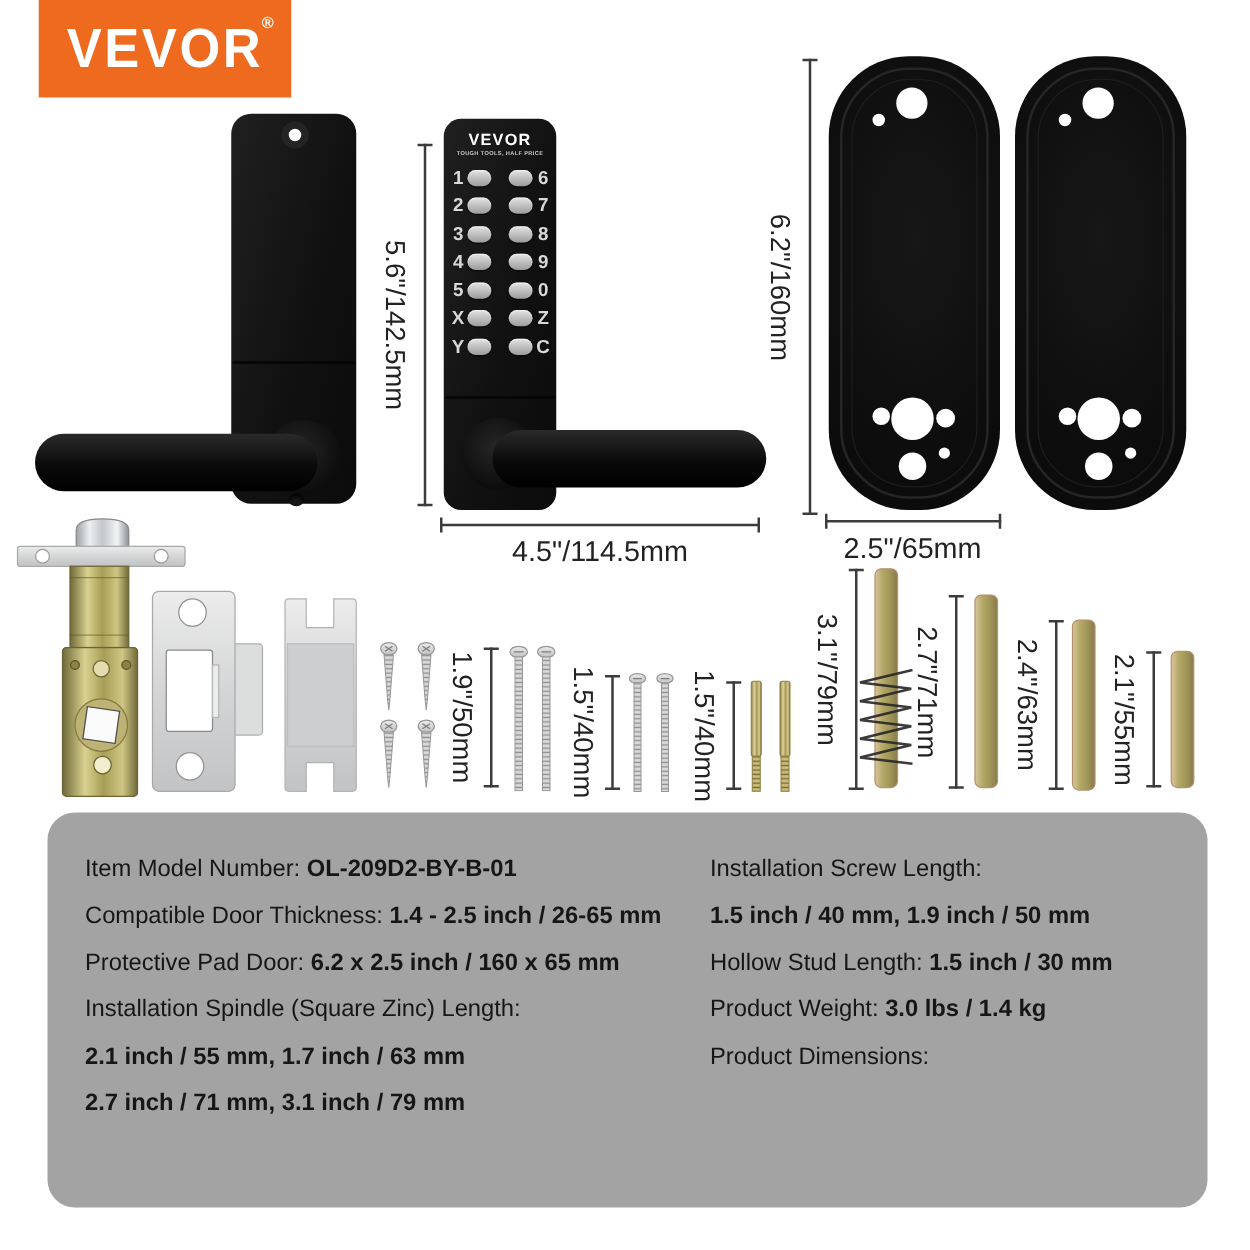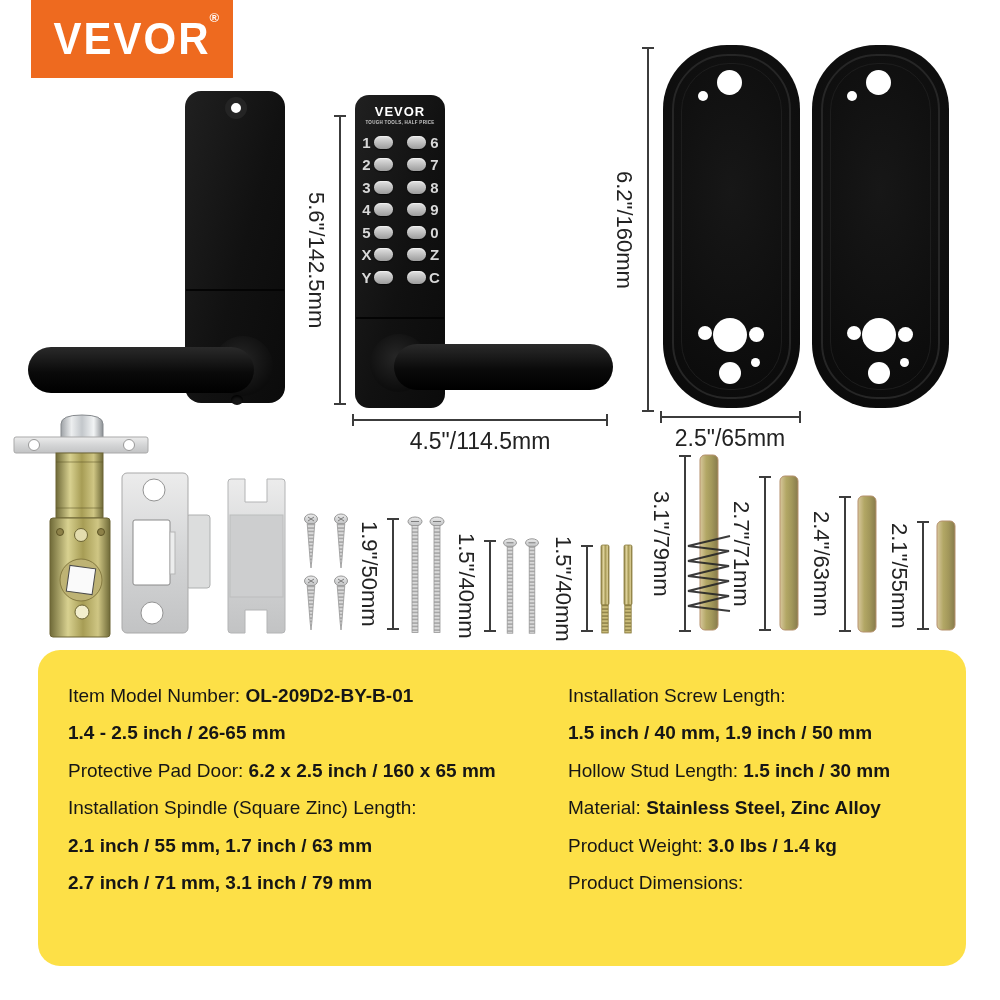--- a/index.html
+++ b/index.html
@@ -65,21 +65,21 @@
   .dim-vlabel span { writing-mode:vertical-rl; font-size:22px; color:#222; white-space:nowrap; }
   .dim-hlabel { position:absolute; text-align:center; font-size:23px; color:#222; }
 
   
   .latch-svg    { position:absolute; left:0;   top:400px; }
   .screws-svg   { position:absolute; left:290px; top:440px; }
   .spindles-svg { position:absolute; left:650px; top:430px; }
 
   
   .spec-box { position:absolute; left:38px; top:650px; width:928px; height:316px;
-              background:#fde047; border-radius:22px; }
+              background:#a3a3a3; border-radius:22px; }
   .spec-col { position:absolute; top:27px; }
   .spec-col.left  { left:30px;  width:470px; }
   .spec-col.right { left:530px; width:390px; }
   .spec-row { height:37.5px; display:flex; align-items:center; font-size:19px; color:#161616; white-space:pre; }
   .sv { font-weight:700; }
 </style>
 </head>
 <body>
 
 <div class="canvas">
@@ -344,29 +344,28 @@
     </div>
 
   <div class="dim-line-v" style="left:922px;top:521px;height:109px"></div>
   <div class="dim-vlabel" style="left:879px;top:521px;height:109px">
       <span>2.1"/55mm</span>
     </div>
 
   <div class="spec-box">
     <div class="spec-col left">
       <div class="spec-row"><span class="sl">Item Model Number: </span><span class="sv">OL-209D2-BY-B-01</span></div>
-      <div class="spec-row"><span class="sv">1.4 - 2.5 inch / 26-65 mm</span></div>
+      <div class="spec-row"><span class="sl">Compatible Door Thickness: </span><span class="sv">1.4 - 2.5 inch / 26-65 mm</span></div>
       <div class="spec-row"><span class="sl">Protective Pad Door: </span><span class="sv">6.2 x 2.5 inch / 160 x 65 mm</span></div>
       <div class="spec-row"><span class="sl">Installation Spindle (Square Zinc) Length:</span><span class="sv"></span></div>
       <div class="spec-row"><span class="sl"></span><span class="sv">2.1 inch / 55 mm, 1.7 inch / 63 mm</span></div>
       <div class="spec-row"><span class="sl"></span><span class="sv">2.7 inch / 71 mm, 3.1 inch / 79 mm</span></div>
     </div>
     <div class="spec-col right">
       <div class="spec-row"><span class="sl">Installation Screw Length:</span><span class="sv"></span></div>
       <div class="spec-row"><span class="sl"></span><span class="sv">1.5 inch / 40 mm, 1.9 inch / 50 mm</span></div>
       <div class="spec-row"><span class="sl">Hollow Stud Length: </span><span class="sv">1.5 inch / 30 mm</span></div>
-      <div class="spec-row"><span class="sl">Material: </span><span class="sv">Stainless Steel, Zinc Alloy</span></div>
       <div class="spec-row"><span class="sl">Product Weight: </span><span class="sv">3.0 lbs / 1.4 kg</span></div>
       <div class="spec-row"><span class="sl">Product Dimensions:</span><span class="sv"></span></div>
     </div>
   </div>
 
 </div>
 
 </body></html>

